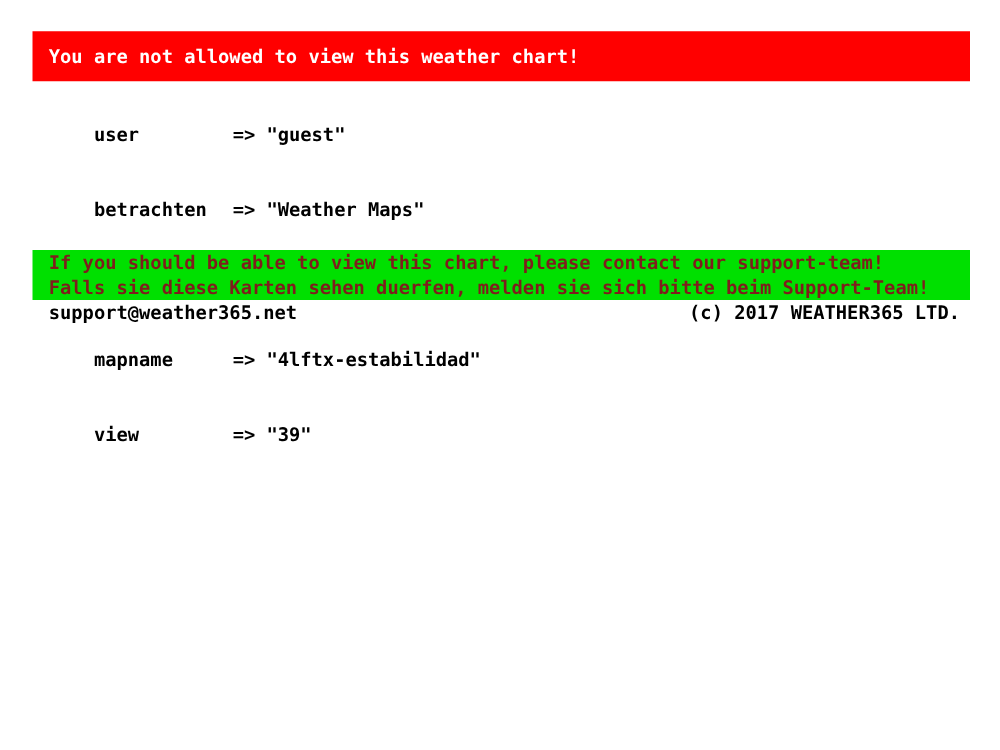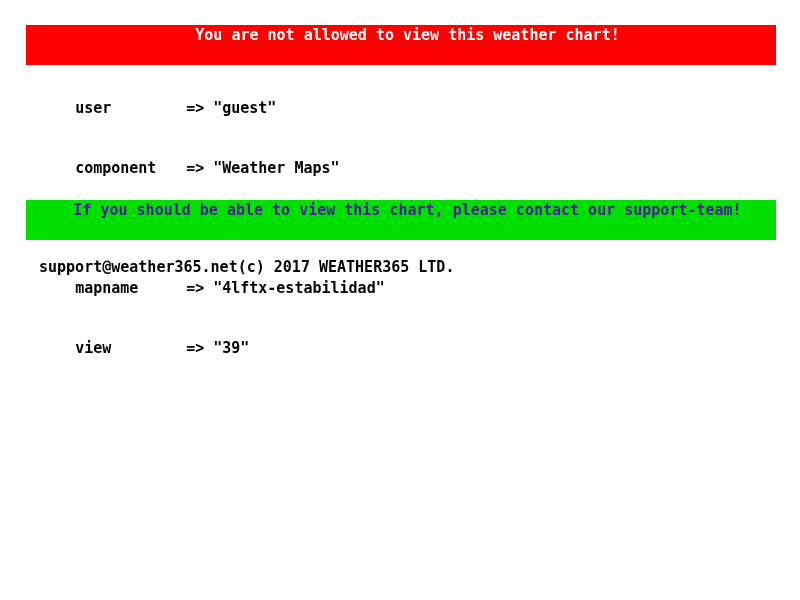--- a/index.html
+++ b/index.html
@@ -15,65 +15,66 @@
     font-size: 15px;
     color: #000000;
   }
   .banner {
     position: absolute;
     left: 26px;
     width: 750px;
     height: 40px;
     padding-left: 13px;
     display: flex;
-    flex-direction: row;
+    flex-direction: column;
     justify-content: center;
   }
   .banner .line { line-height: 20px; white-space: pre; }
   .banner-error   { top: 25px;  background: #ff0000; color: #ffffff; }
-  .banner-support { top: 200px; background: #00e000; color: #4c1d95; }
+  .banner-support { top: 200px; background: #00e000; color: #7f1d1d; }
   .kv-block { position: absolute; left: 39px; top: 78px; }
   .kv-row { line-height: 20px; white-space: pre; }
   .kv-key   { display: inline-block; width: 111px; }
   .kv-arrow { display: inline-block; width: 27px;  }
   .footer {
     position: absolute;
-    left: 39px; top: 257px;
+    left: 39px; top: 240px;
     width: 729px;
     display: flex;
-    justify-content: flex-start;
+    justify-content: space-between;
     line-height: 20px;
     white-space: pre;
   }
 </style>
 </head>
 <body>
 
 <div class="banner banner-error">
   <div class="line">You are not allowed to view this weather chart!</div>
 </div>
 
 <div class="kv-block">
   <div class="kv-row">
     <span class="kv-key">user</span><span class="kv-arrow">=&gt;</span><span class="kv-value">"guest"</span>
   </div>
   <div class="kv-row">
-    <span class="kv-key">component</span><span class="kv-arrow">=&gt;</span><span class="kv-value">"Weather Maps"</span>
+    <span class="kv-key">betrachten</span><span class="kv-arrow">=&gt;</span><span class="kv-value">"Weather Maps"</span>
   </div>
   <div class="kv-row">
     <span class="kv-key">map</span><span class="kv-arrow">=&gt;</span><span class="kv-value">"0015"</span>
   </div>
   <div class="kv-row">
     <span class="kv-key">mapname</span><span class="kv-arrow">=&gt;</span><span class="kv-value">"4lftx-estabilidad"</span>
   </div>
   <div class="kv-row">
     <span class="kv-key">view</span><span class="kv-arrow">=&gt;</span><span class="kv-value">"39"</span>
   </div>
 </div>
 
 <div class="banner banner-support">
   <div class="line">If you should be able to view this chart, please contact our support-team!</div>
+  <div class="line">Falls sie diese Karten sehen duerfen, melden sie sich bitte beim Support-Team!</div>
 </div>
 
 <div class="footer">
   <span>support@weather365.net</span>
   <span>(c) 2017 WEATHER365 LTD.</span>
 </div>
 
 </body></html>

